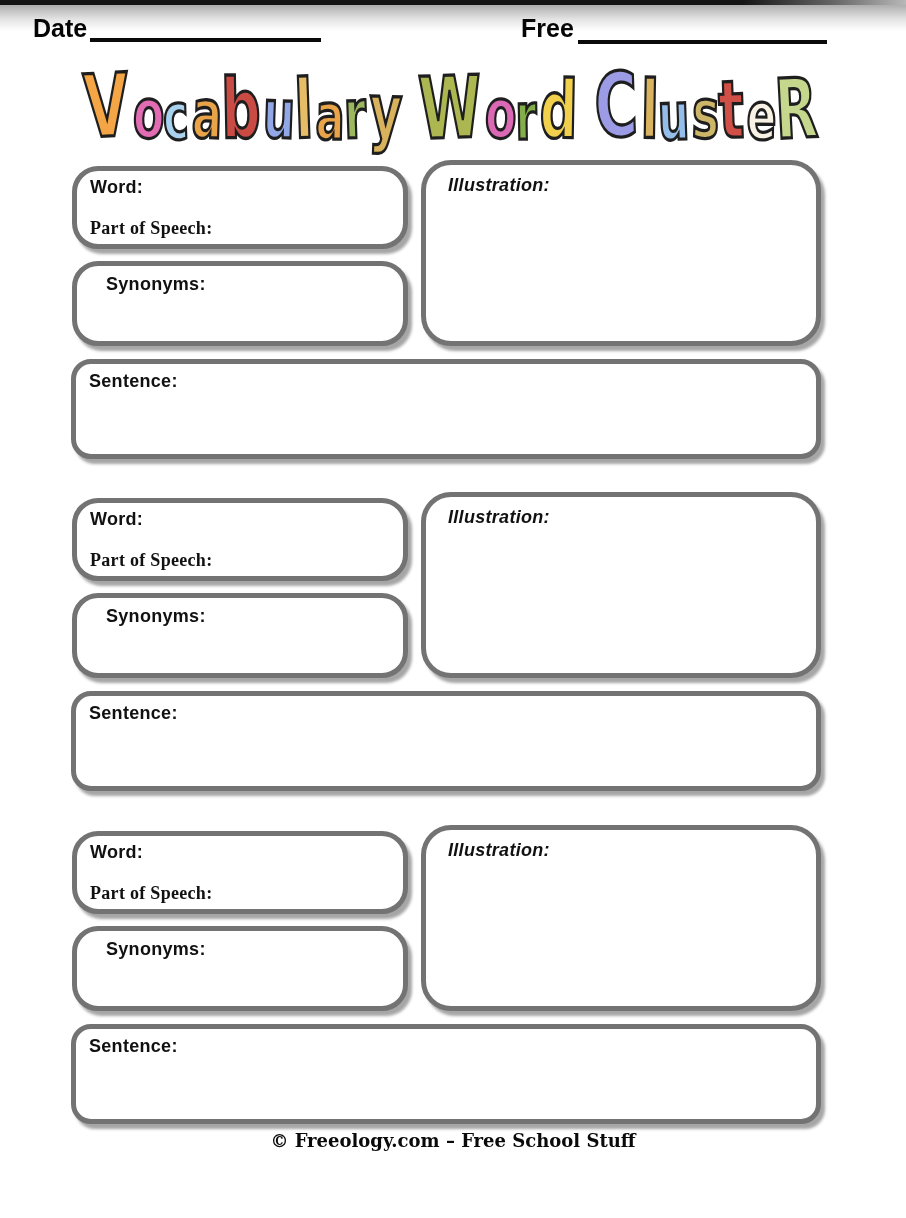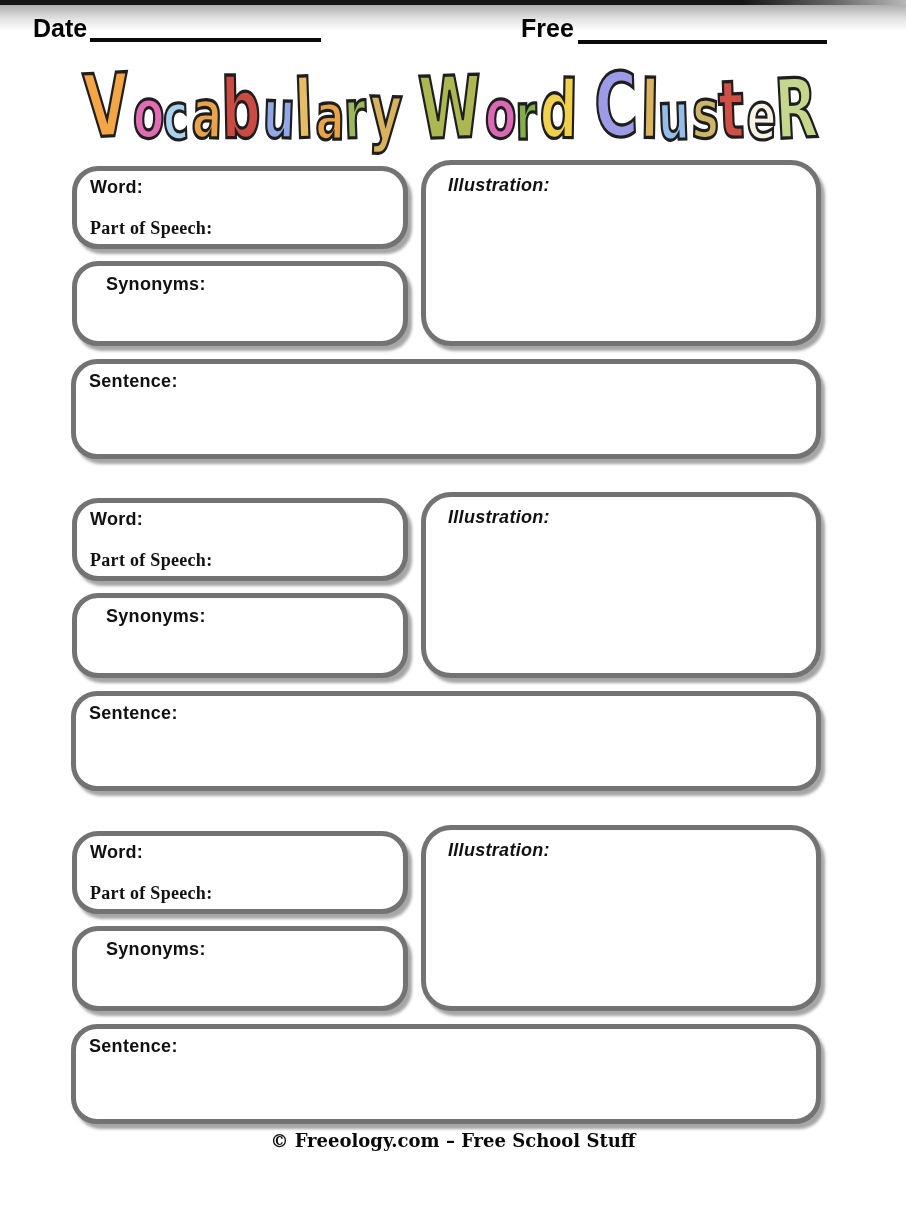--- a/index.html
+++ b/index.html
@@ -49,21 +49,21 @@
   #section-2 { top:825px; }
 
   .wbox {
     position:absolute; background:#ffffff; box-sizing:border-box;
     border:5px solid #737373; border-radius:26px;
     box-shadow:4px 5px 3px #a6a6a6;
   }
   .box-word  { left:72px;  top:6px;   width:336px; height:83px; }
   .box-syn   { left:72px;  top:101px; width:336px; height:85px; }
   .box-illus { left:421px; top:0px;   width:400px; height:186px; border-radius:30px;font-style:italic; }
-  .box-sent  { left:71px;  top:199px; width:750px; height:100px; }
+  .box-sent  { left:71px;  top:199px; width:750px; height:100px;border-radius:20px; }
 
   .lbl { position:absolute; font-weight:bold; font-size:18px; color:#111111; letter-spacing:0.3px; white-space:nowrap; }
   .lbl-word  { left:13px; top:6px; }
   .lbl-pos   { left:13px; top:47px;font-family:Liberation Serif, serif; }
   .lbl-syn   { left:13px; top:8px;margin-left:16px; }
   .lbl-illus { left:22px; top:10px; }
   .lbl-sent  { left:13px; top:7px; }
 
   .footer {
     position:absolute; top:1130px; left:0; width:906px;

